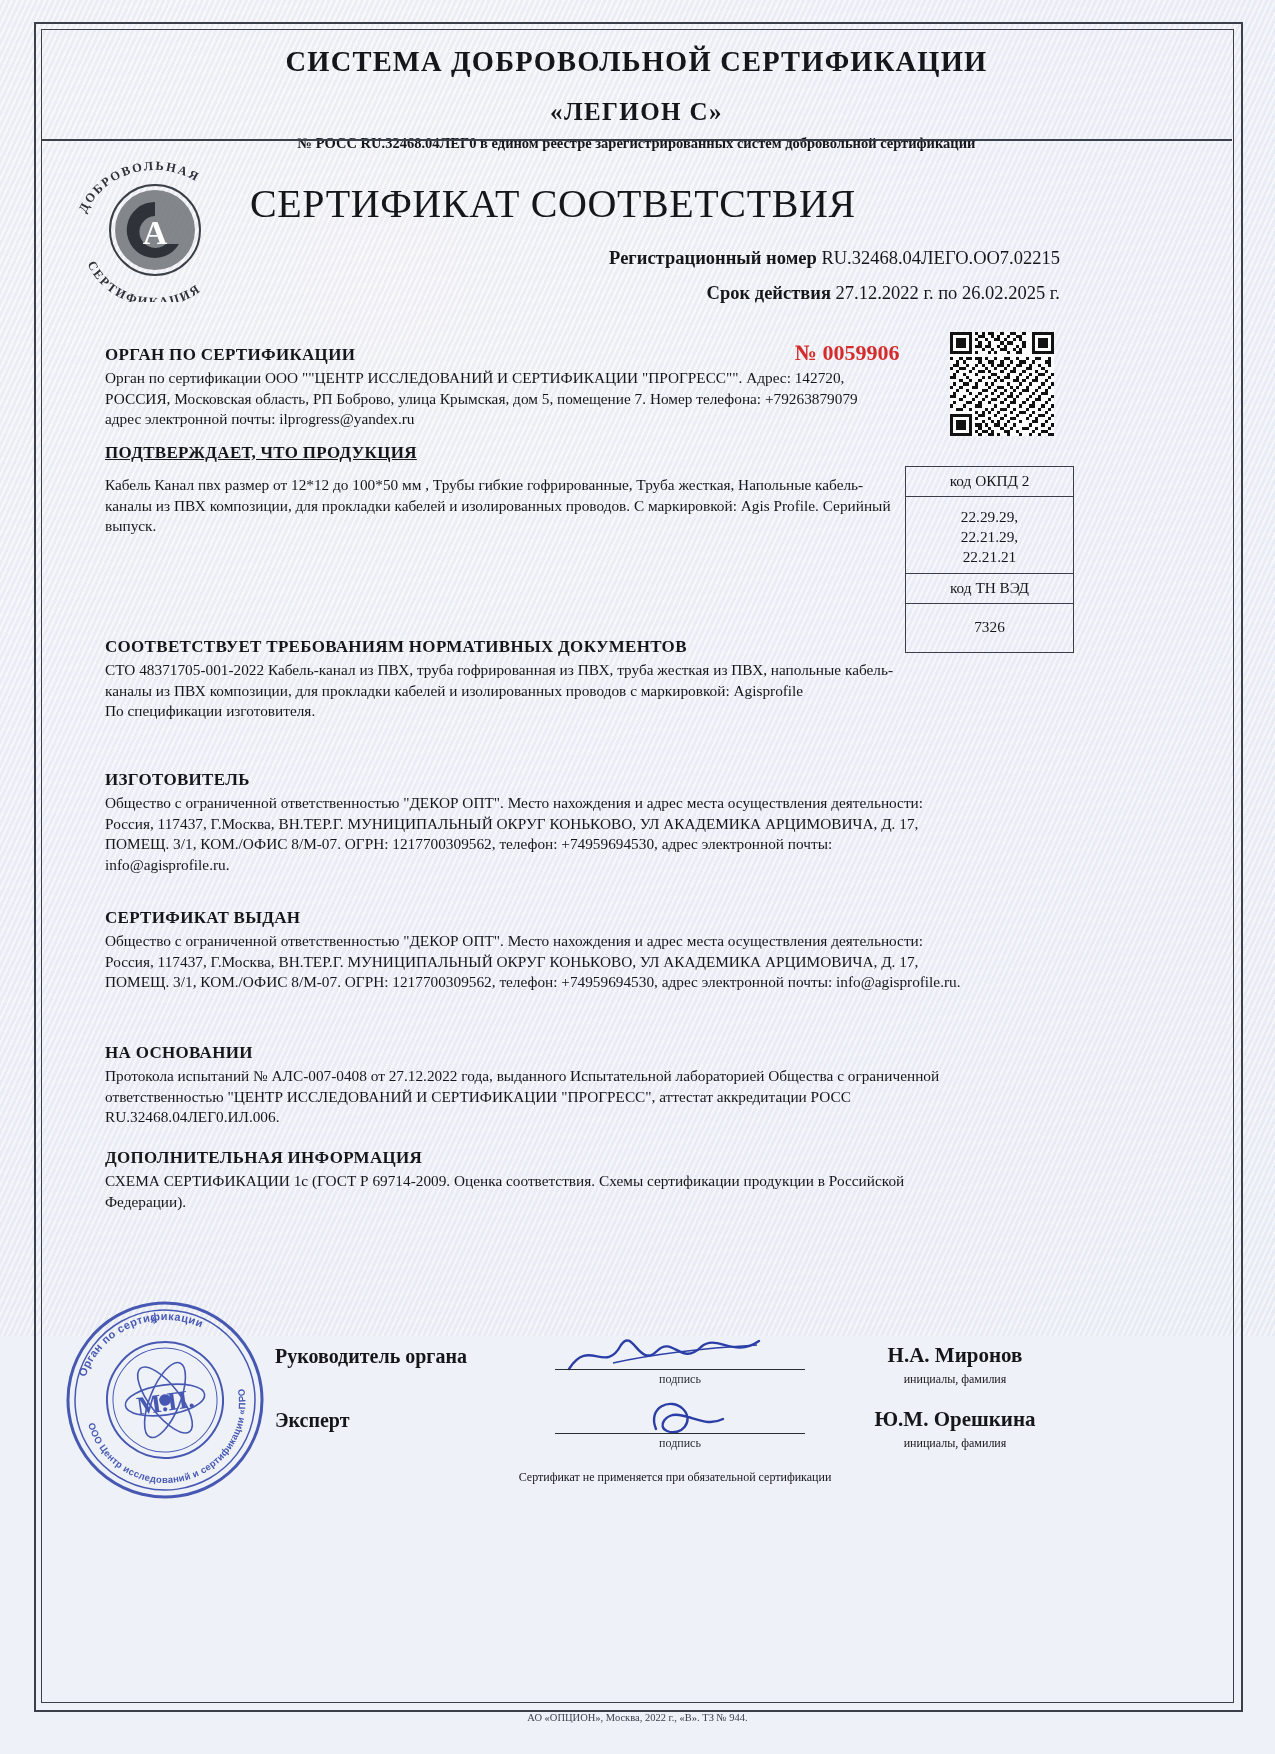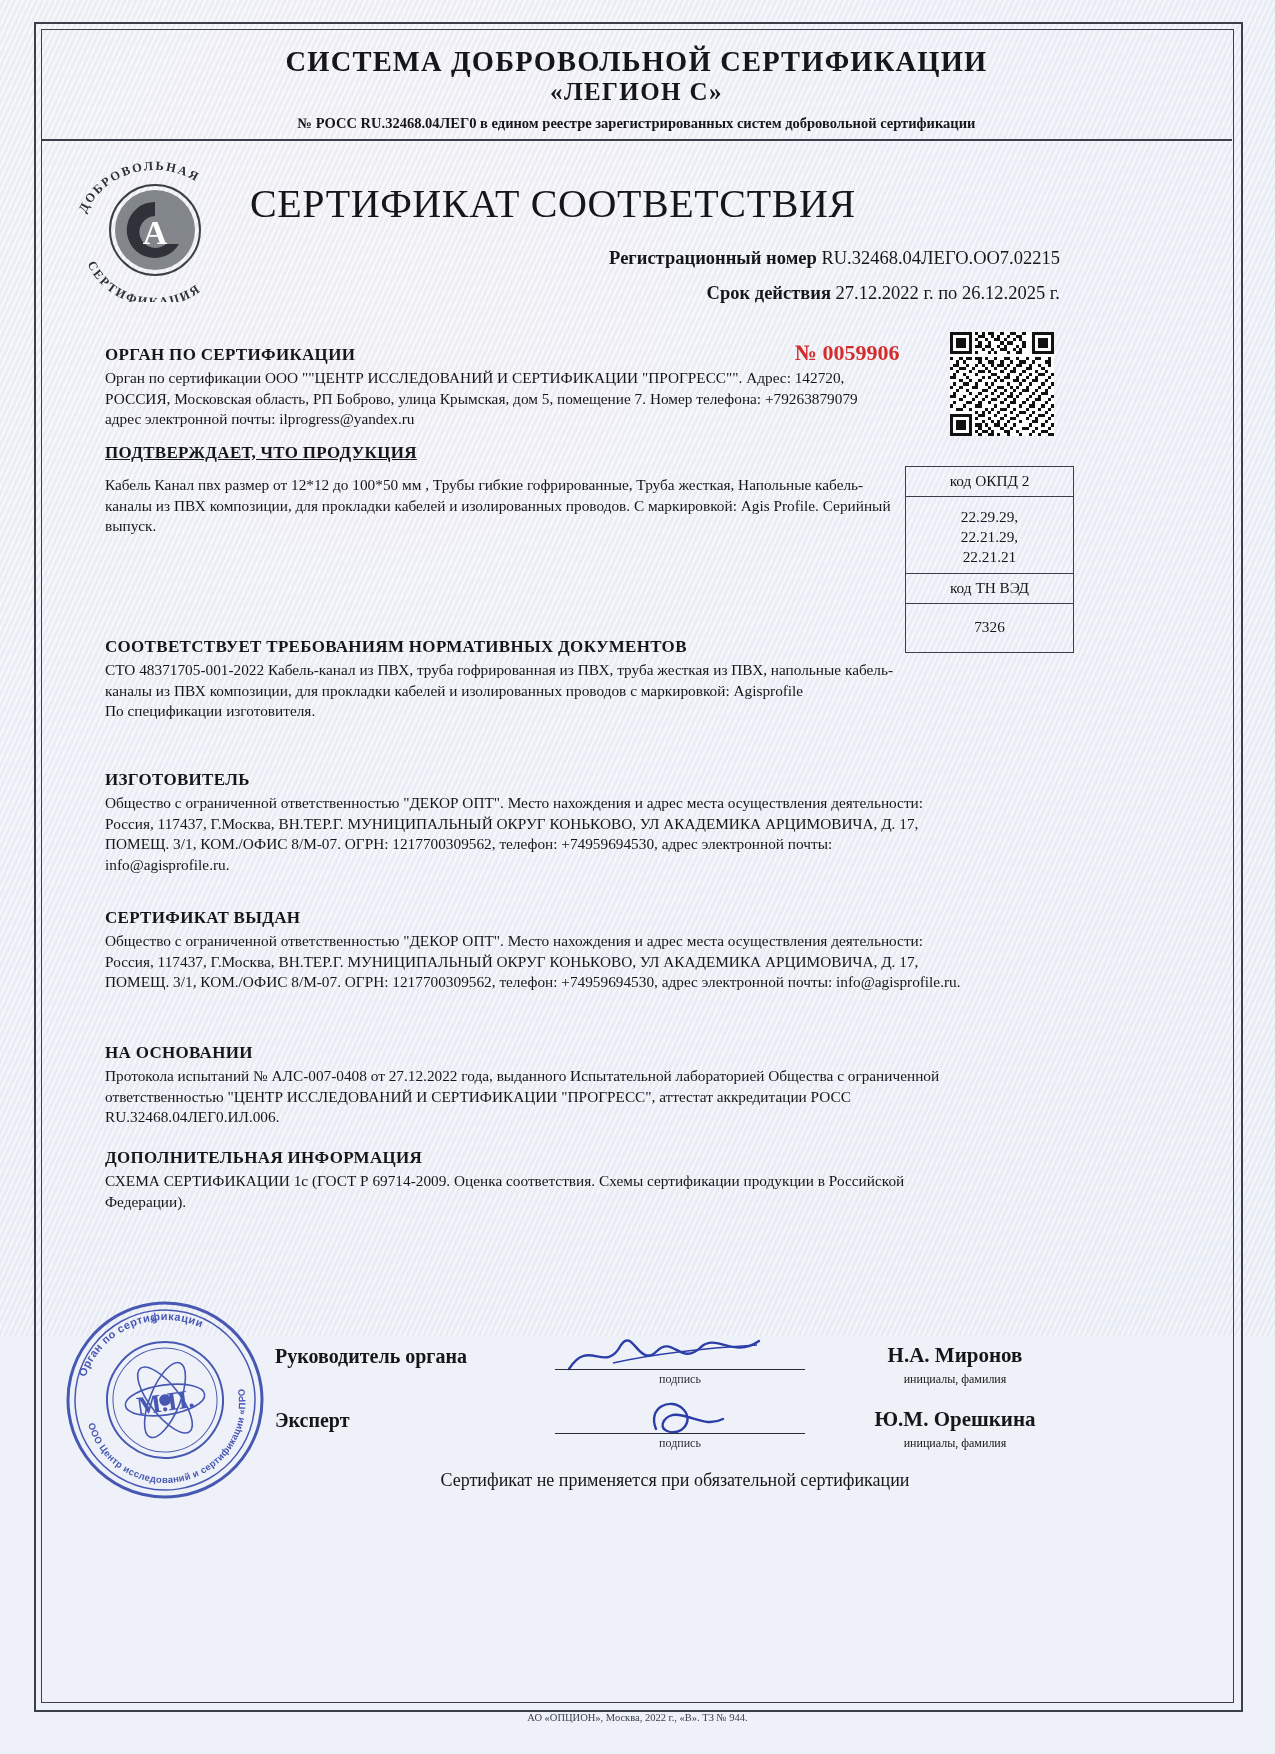--- a/index.html
+++ b/index.html
@@ -26,21 +26,21 @@
     border:1px solid #3a3f4a;
   }
   .hdr{
     position:absolute;left:41px;top:29px;width:1191px;
     text-align:center;
   }
   .hdr .l1{
     font-size:28.5px;font-weight:bold;letter-spacing:1.2px;margin-top:17px;
   }
   .hdr .l2{
-    font-size:25px;font-weight:bold;letter-spacing:1.4px;margin-top:0;
+    font-size:25px;font-weight:bold;letter-spacing:1.4px;margin-top:20px;
   }
   .hdr .l3{
     font-size:14.5px;font-weight:bold;margin-top:9px;
   }
   .rule{
     position:absolute;left:41px;top:139px;width:1191px;height:2px;background:#3a3f4a;
   }
   .logo{
     position:absolute;left:60px;top:152px;width:190px;height:150px;
   }
@@ -116,21 +116,21 @@
   }
   .sign-name{
     position:absolute;left:560px;top:8px;width:240px;text-align:center;font-size:21px;font-weight:bold;
   }
   .sign-sub{
     position:absolute;left:560px;top:37px;width:240px;text-align:center;font-size:12px;
   }
   .scribble{position:absolute;left:286px;top:-6px;width:240px;height:56px;}
   .note{
     position:absolute;left:275px;top:1470px;width:800px;text-align:center;
-    font-size:18px;
+    font-size:12px;
   }
   .footer{
     position:absolute;left:0;top:1712px;width:1275px;text-align:center;
     font-size:10.5px;color:#3a3f4a;
   }
 </style>
 </head>
 <body>
 
 <div class="page">
@@ -165,21 +165,21 @@
   </div>
 
   <div class="title">СЕРТИФИКАТ СООТВЕТСТВИЯ</div>
 
   <div class="regnum">
     <b>Регистрационный номер</b>
     <span>RU.32468.04ЛЕГО.ОО7.02215</span>
   </div>
   <div class="validity">
     <b>Срок действия</b>
-    <span>27.12.2022 г. по 26.12.2025 г.</span>
+    <span>27.12.2022 г. по 26.02.2025 г.</span>
   </div>
 
   <div class="serial">№ 0059906</div>
 
   <div class="qr">
     <svg viewBox="0 0 33 33" width="104" height="104" shape-rendering="crispEdges">
       <rect width="33" height="33" fill="#ffffff"></rect>
       <g fill="#111">
         <rect x="0" y="0" width="7" height="1"></rect>
           <rect x="0" y="6" width="7" height="1"></rect>

